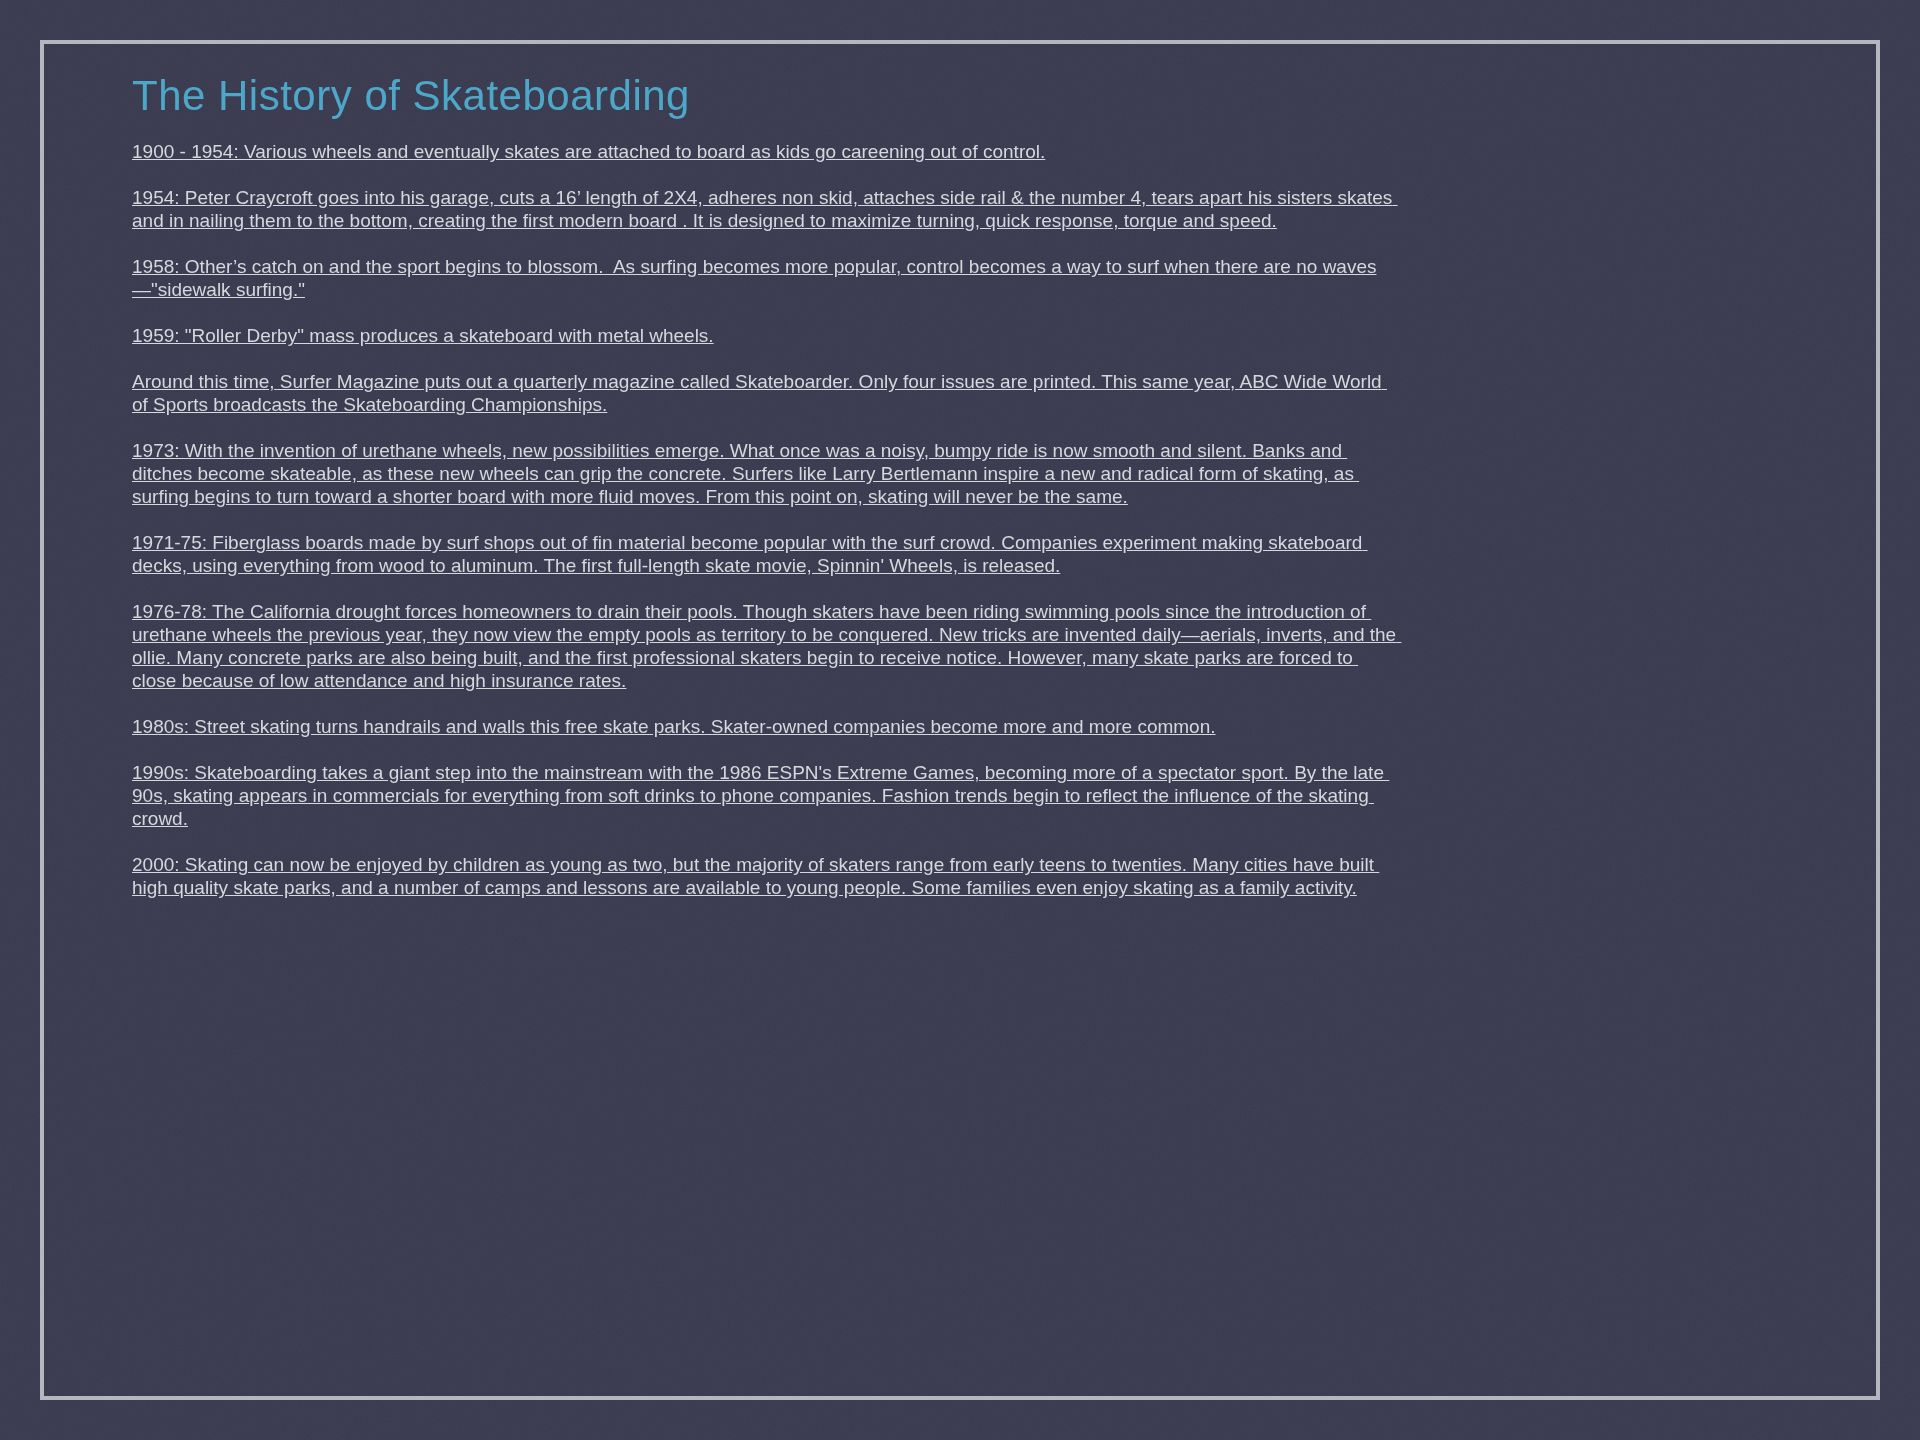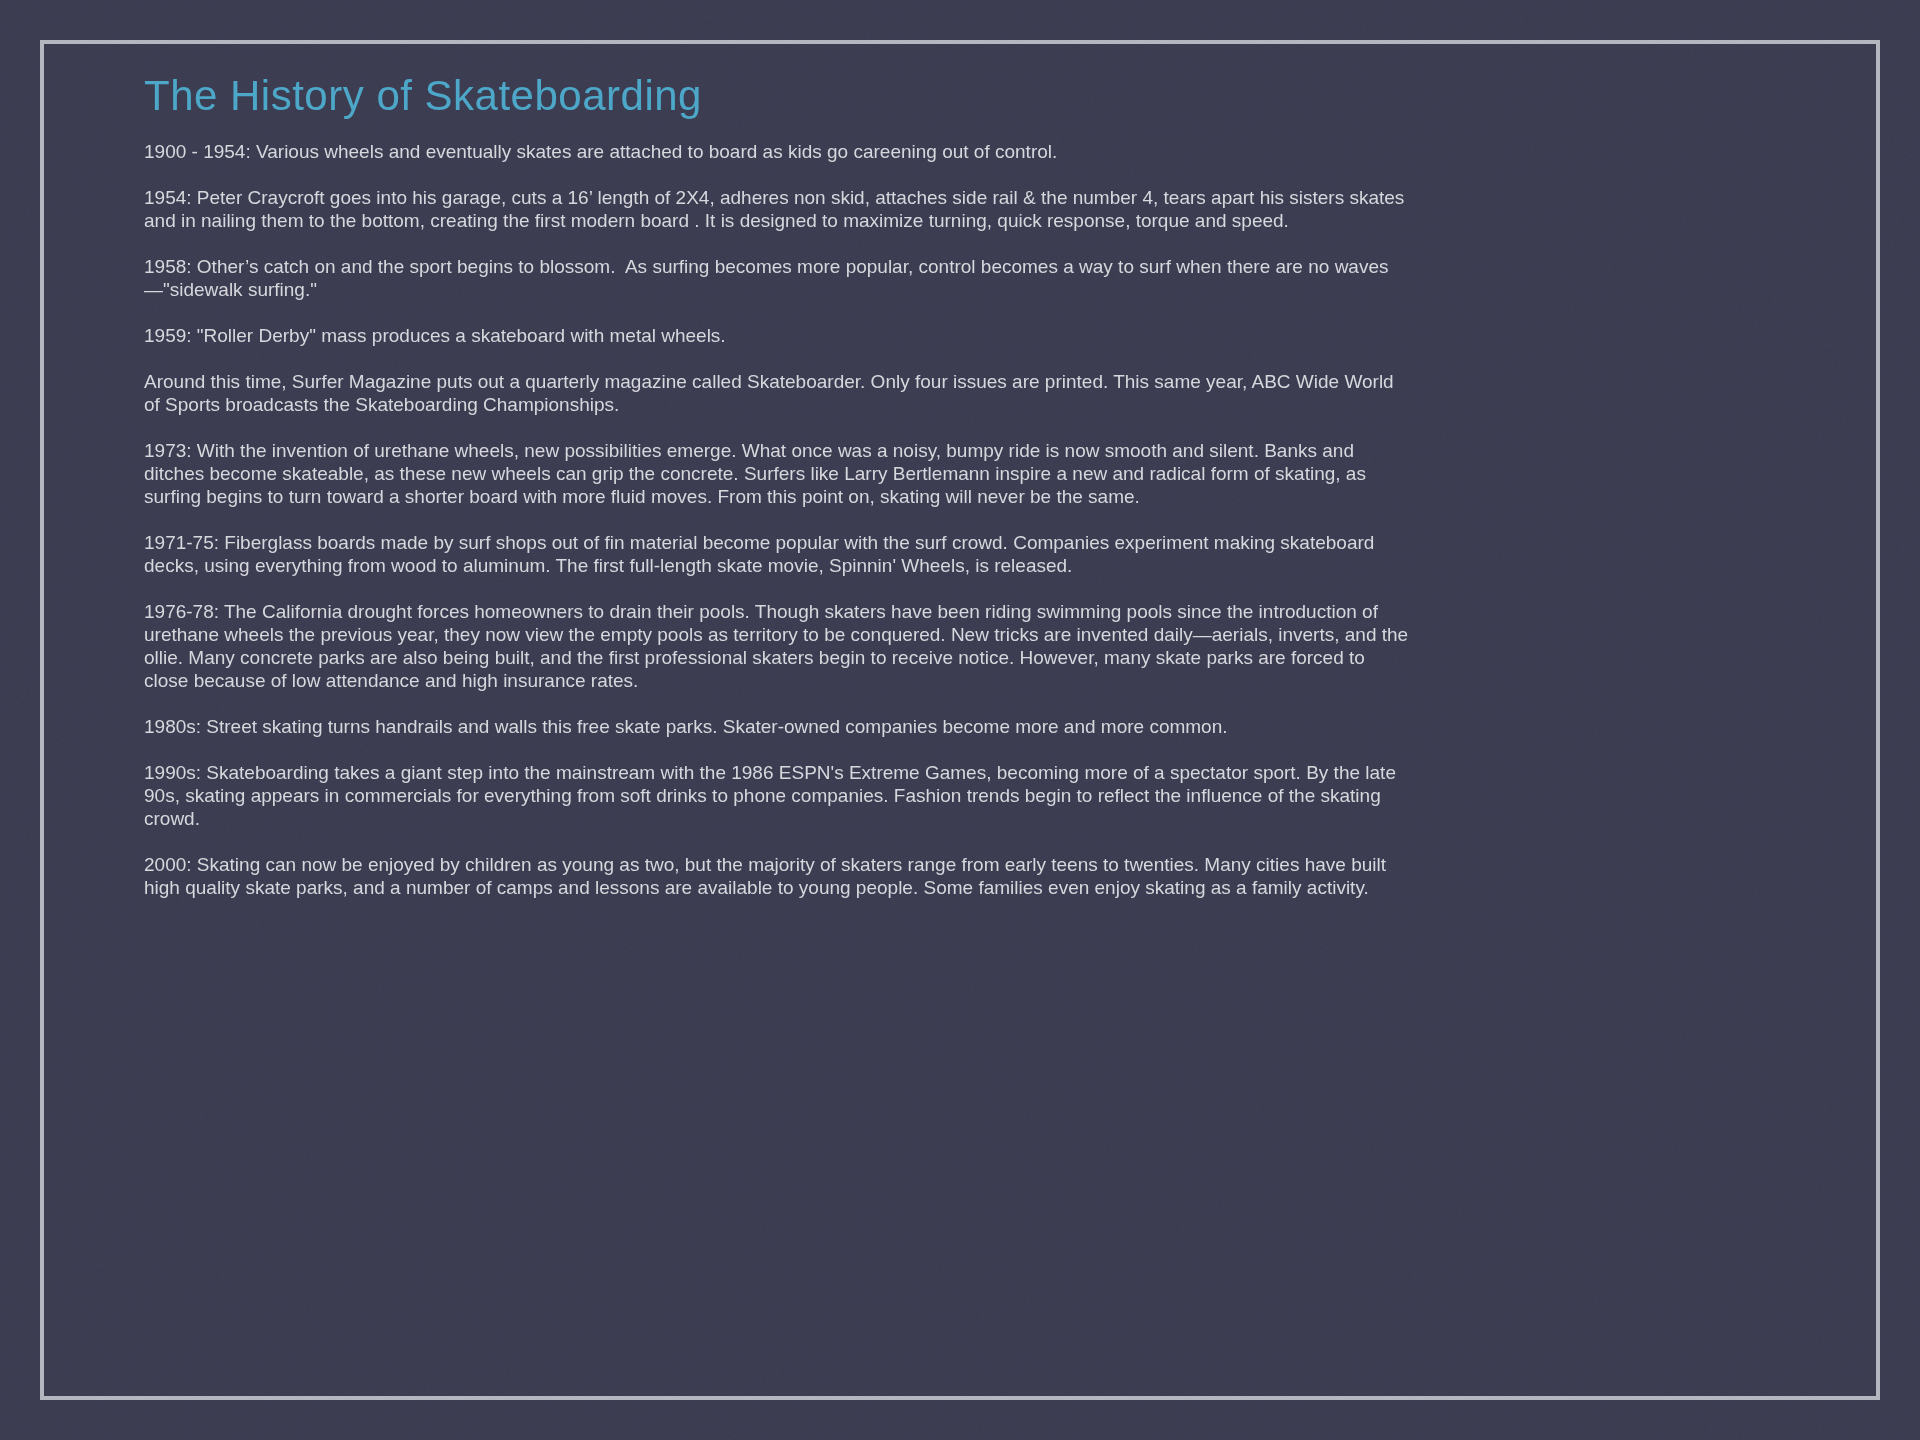--- a/index.html
+++ b/index.html
@@ -27,39 +27,40 @@
     pointer-events: none;
   }
   .frame {
     position: absolute;
     inset: 40px;
     border: 4px solid var(--border);
     pointer-events: none;
   }
   .content {
     position: absolute;
-    left: 144px;
+    left: 132px;
     top: 72px;
     width: 1268px;
   }
   h1.doc-title {
     color: var(--title);
     font-size: 42px;
     font-weight: 400;
     letter-spacing: 0.5px;
     margin: 0 0 20px 0;
     line-height: 1.15;
   }
   .doc p {
     color: var(--body_text);
     font-size: 19px;
     line-height: 23px;
     margin: 0 2px 23px 0;
     white-space: pre-wrap;
     font-weight: 400;
+    text-decoration: underline;
   }
   .doc p:last-child { margin-bottom: 0; }
 </style>
 </head>
 <body>
 
 <div class="page">
 
   <svg class="noise" width="1920" height="1440" xmlns="http://www.w3.org/2000/svg">
     <filter id="paper-noise">

